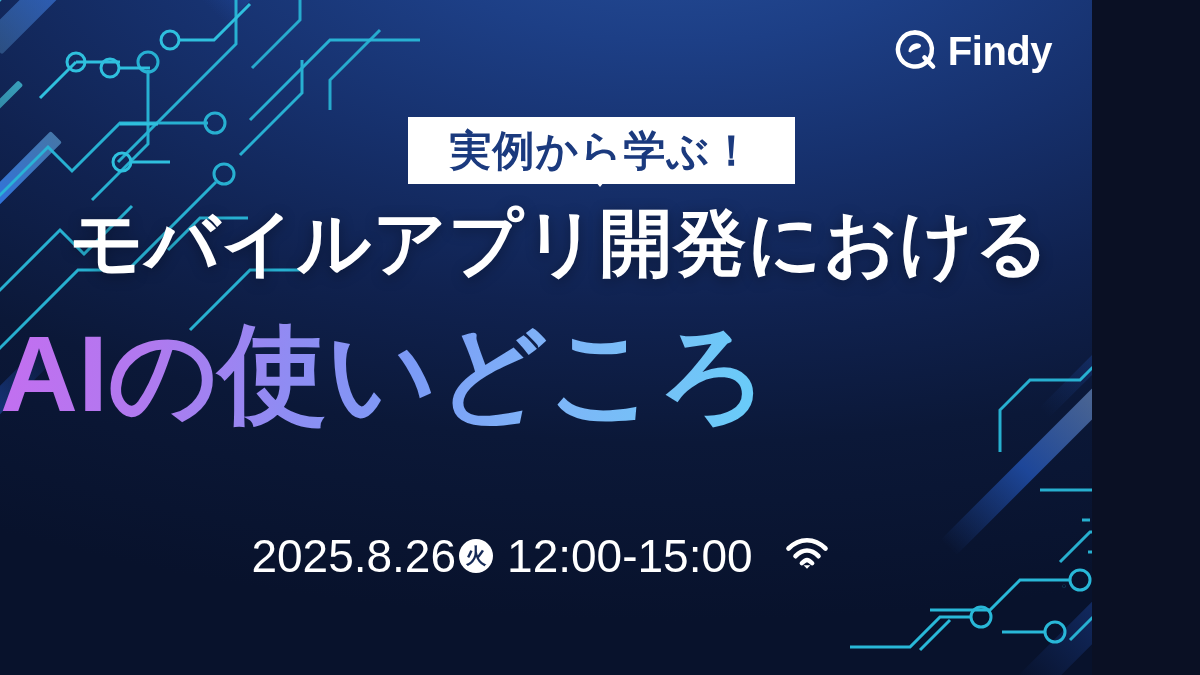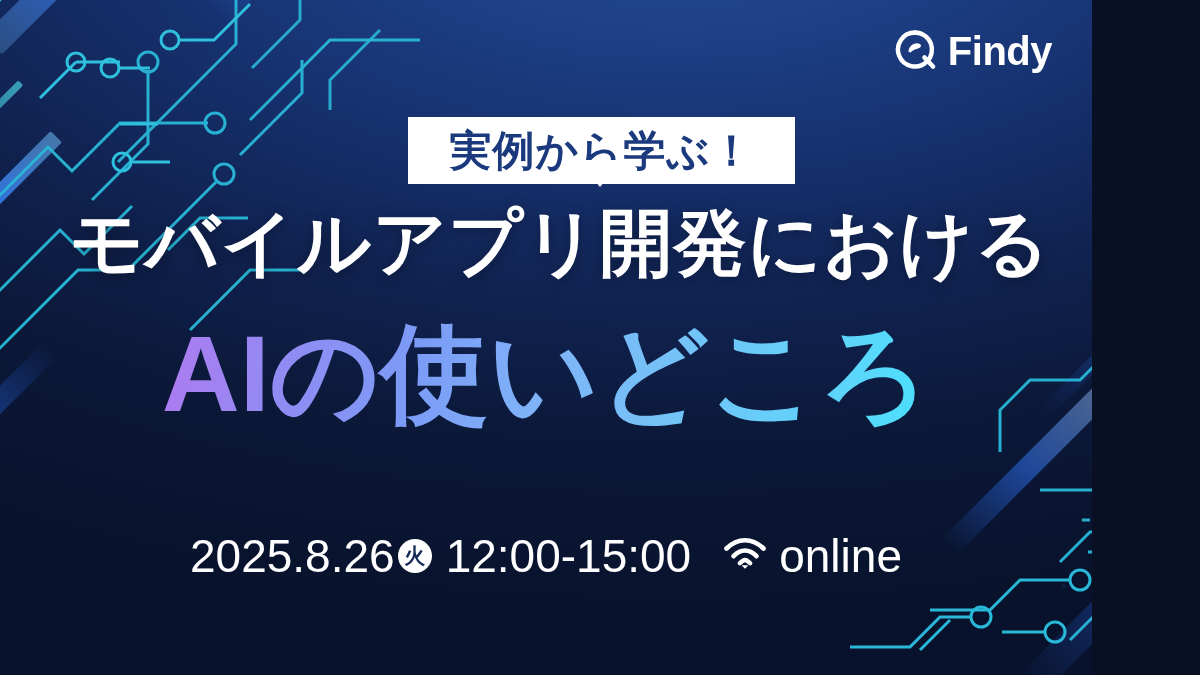--- a/index.html
+++ b/index.html
@@ -37,21 +37,21 @@
 
   
   .head1{
     position:absolute;left:0;right:0;top:206px;text-align:center;
     color:#ffffff;font-size:73px;font-weight:700;letter-spacing:1px;line-height:1;
     white-space:nowrap;
     text-shadow:0 3px 14px rgba(0,0,0,.35);
     padding-left:28px;
   }
   .head2{
-    position:absolute;left:0;right:0;top:310px;text-align:center;
+    position:absolute;left:0;right:0;top:310px;text-align:left;
     font-size:108px;font-weight:700;letter-spacing:0px;line-height:1.18;
     white-space:nowrap;
     background:linear-gradient(100deg,#c46ef0 0%,#b079ef 14%,#8f8cf3 27%,#7b9bf6 38%,#7fb4f8 50%,#73c3f7 62%,#5fd4fb 76%,#3ee6fe 90%,#2ceeff 100%);
     -webkit-background-clip:text;background-clip:text;
     -webkit-text-fill-color:transparent;color:transparent;
   }
 
   
   .datebar{
     position:absolute;left:0;right:0;top:508px;
@@ -178,16 +178,15 @@
     <span class="dow-badge">火</span>
     <span class="dt-time">12:00-15:00</span>
     <span class="wifi-icon">
       <svg width="44" height="34" viewBox="0 0 44 34" fill="none">
         <path d="M3.5 11.5 C9 6 15.2 3.2 22 3.2 C28.8 3.2 35 6 40.5 11.5" stroke="#ffffff" stroke-width="4.6" stroke-linecap="round" fill="none"></path>
         <path d="M10.5 19.2 C14.2 15.4 18 13.5 22 13.5 C26 13.5 29.8 15.4 33.5 19.2" stroke="#ffffff" stroke-width="4.6" stroke-linecap="round" fill="none"></path>
         <path d="M16.8 26.2 C19 24 20.4 23 22 23 C23.6 23 25 24 27.2 26.2" stroke="#ffffff" stroke-width="4.4" stroke-linecap="round" fill="none"></path>
         <path d="M22 31.8 L18.6 28.2 L25.4 28.2 Z" fill="#ffffff"></path>
       </svg>
     </span>
-    <span class="dt-online">online</span>
   </div>
 
 </div>
 
 </body></html>

